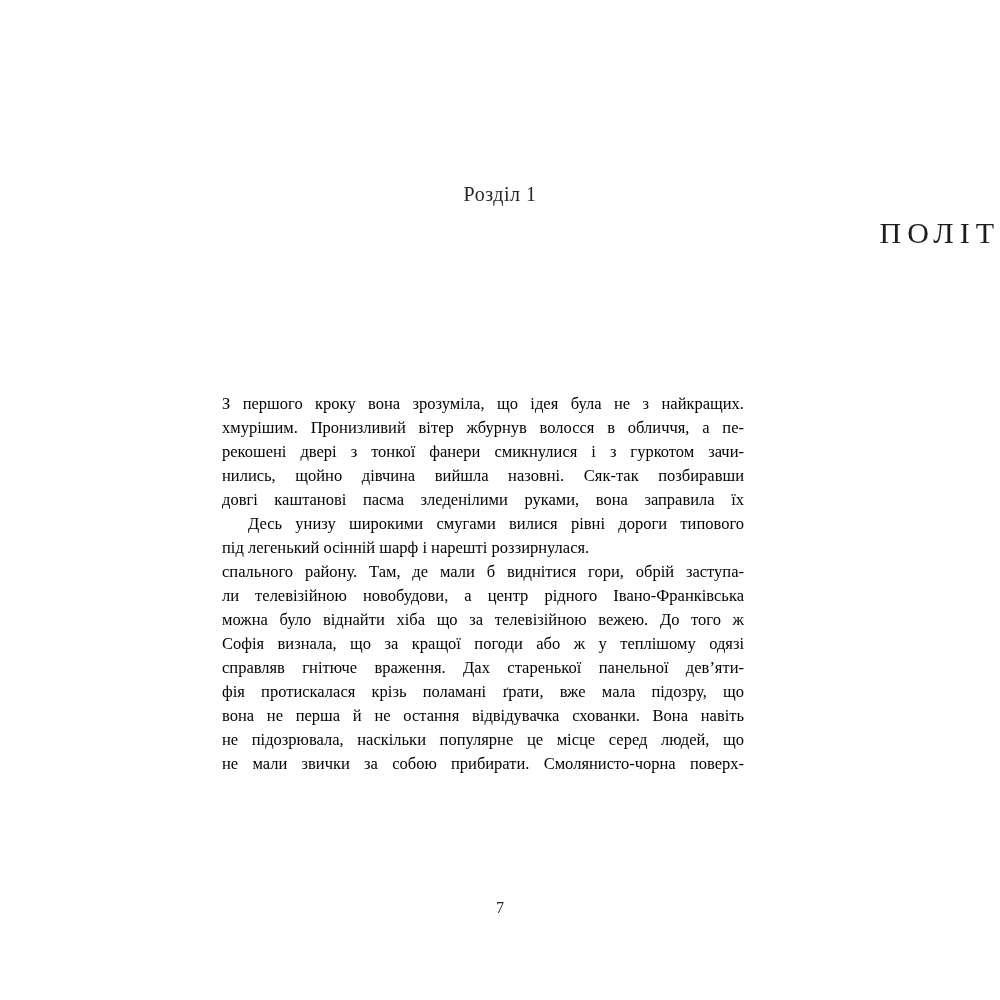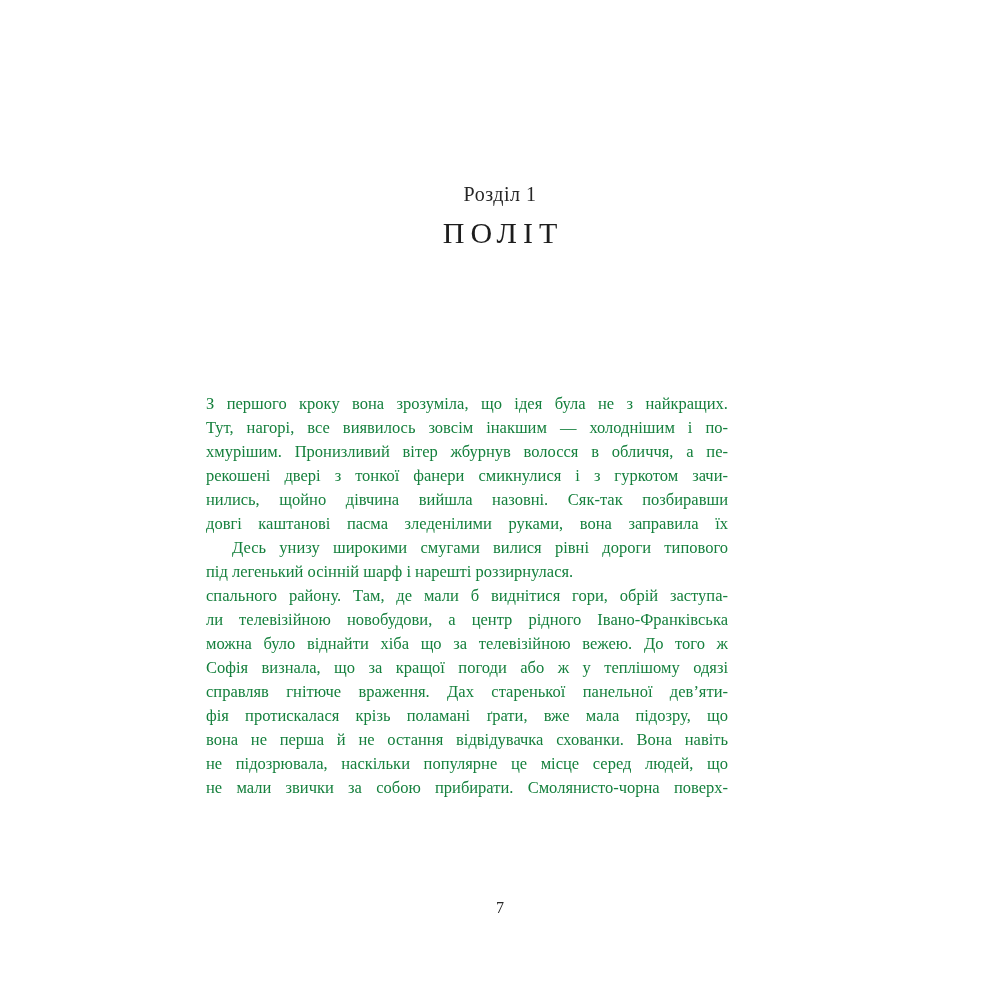--- a/index.html
+++ b/index.html
@@ -24,35 +24,35 @@
     text-align: center;
     font-size: 20px;
     letter-spacing: 0.5px;
     color: #262626;
   }
   .chapter-title {
     position: absolute;
     top: 216px;
     left: 0;
     width: 100%;
-    text-align: center;
+    text-align: right;
     font-size: 30px;
     letter-spacing: 6px;
     padding-left: 6px; 
     box-sizing: border-box;
     color: #1d1d1d;
   }
   .body-text {
     position: absolute;
     top: 392px;
-    left: 206px;
+    left: 222px;
     width: 522px;
     font-size: 16.5px;
     line-height: 24px;
-    color: #15803d;
+    color: #000000;
   }
   .line {
     text-align: justify;
     text-align-last: justify;
     white-space: normal;
   }
   .line.short {
     text-align-last: left;
   }
   .line.indent {
@@ -69,21 +69,20 @@
   }
 </style>
 </head>
 <body>
 
 <div class="page">
   <div class="chapter-label">Розділ 1</div>
   <div class="chapter-title">ПОЛІТ</div>
   <div class="body-text" id="body-text">
       <div class="line">З першого кроку вона зрозуміла, що ідея була не з найкращих.</div>
-      <div class="line">Тут, нагорі, все виявилось зовсім інакшим — холоднішим і по-</div>
       <div class="line">хмурішим. Пронизливий вітер жбурнув волосся в обличчя, а пе-</div>
       <div class="line">рекошені двері з тонкої фанери смикнулися і з гуркотом зачи-</div>
       <div class="line">нились, щойно дівчина вийшла назовні. Сяк-так позбиравши</div>
       <div class="line">довгі каштанові пасма зледенілими руками, вона заправила їх</div>
       <div class="line indent">Десь унизу широкими смугами вилися рівні дороги типового</div>
       <div class="line short">під легенький осінній шарф і нарешті роззирнулася.</div>
       <div class="line">спального району. Там, де мали б виднітися гори, обрій заступа-</div>
       <div class="line">ли телевізійною новобудови, а центр рідного Івано-Франківська</div>
       <div class="line">можна було віднайти хіба що за телевізійною вежею. До того ж</div>
       <div class="line">Софія визнала, що за кращої погоди або ж у теплішому одязі</div>

